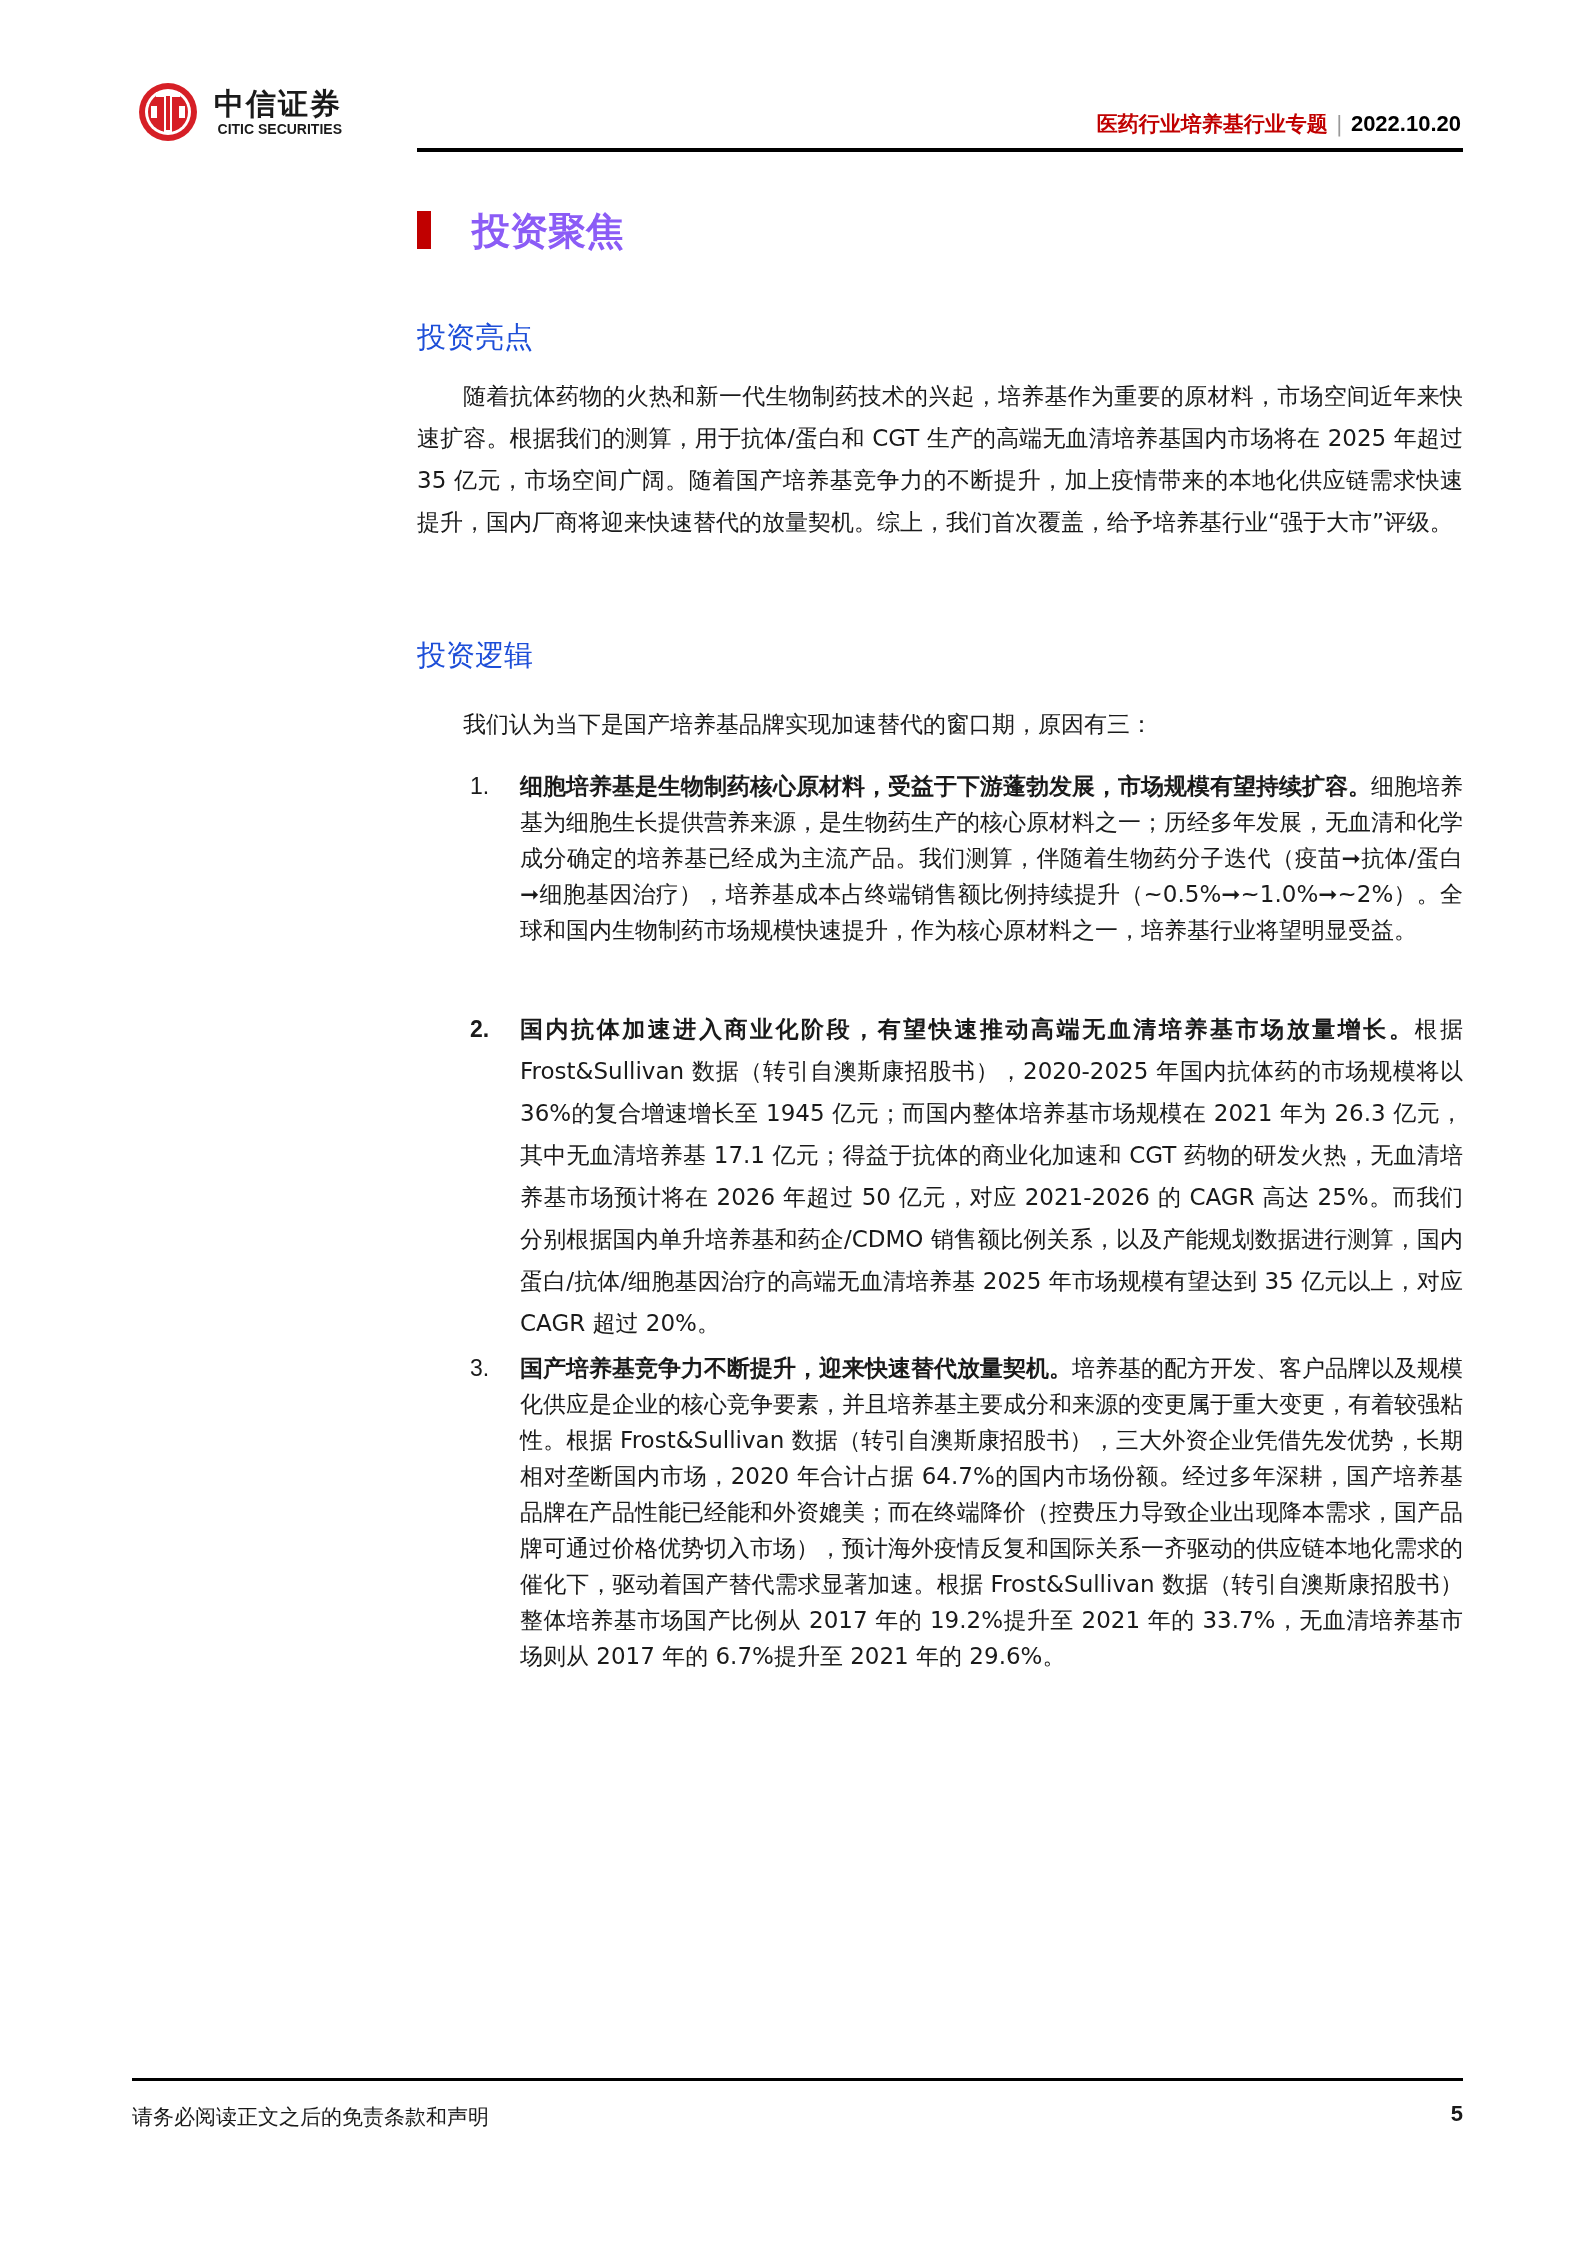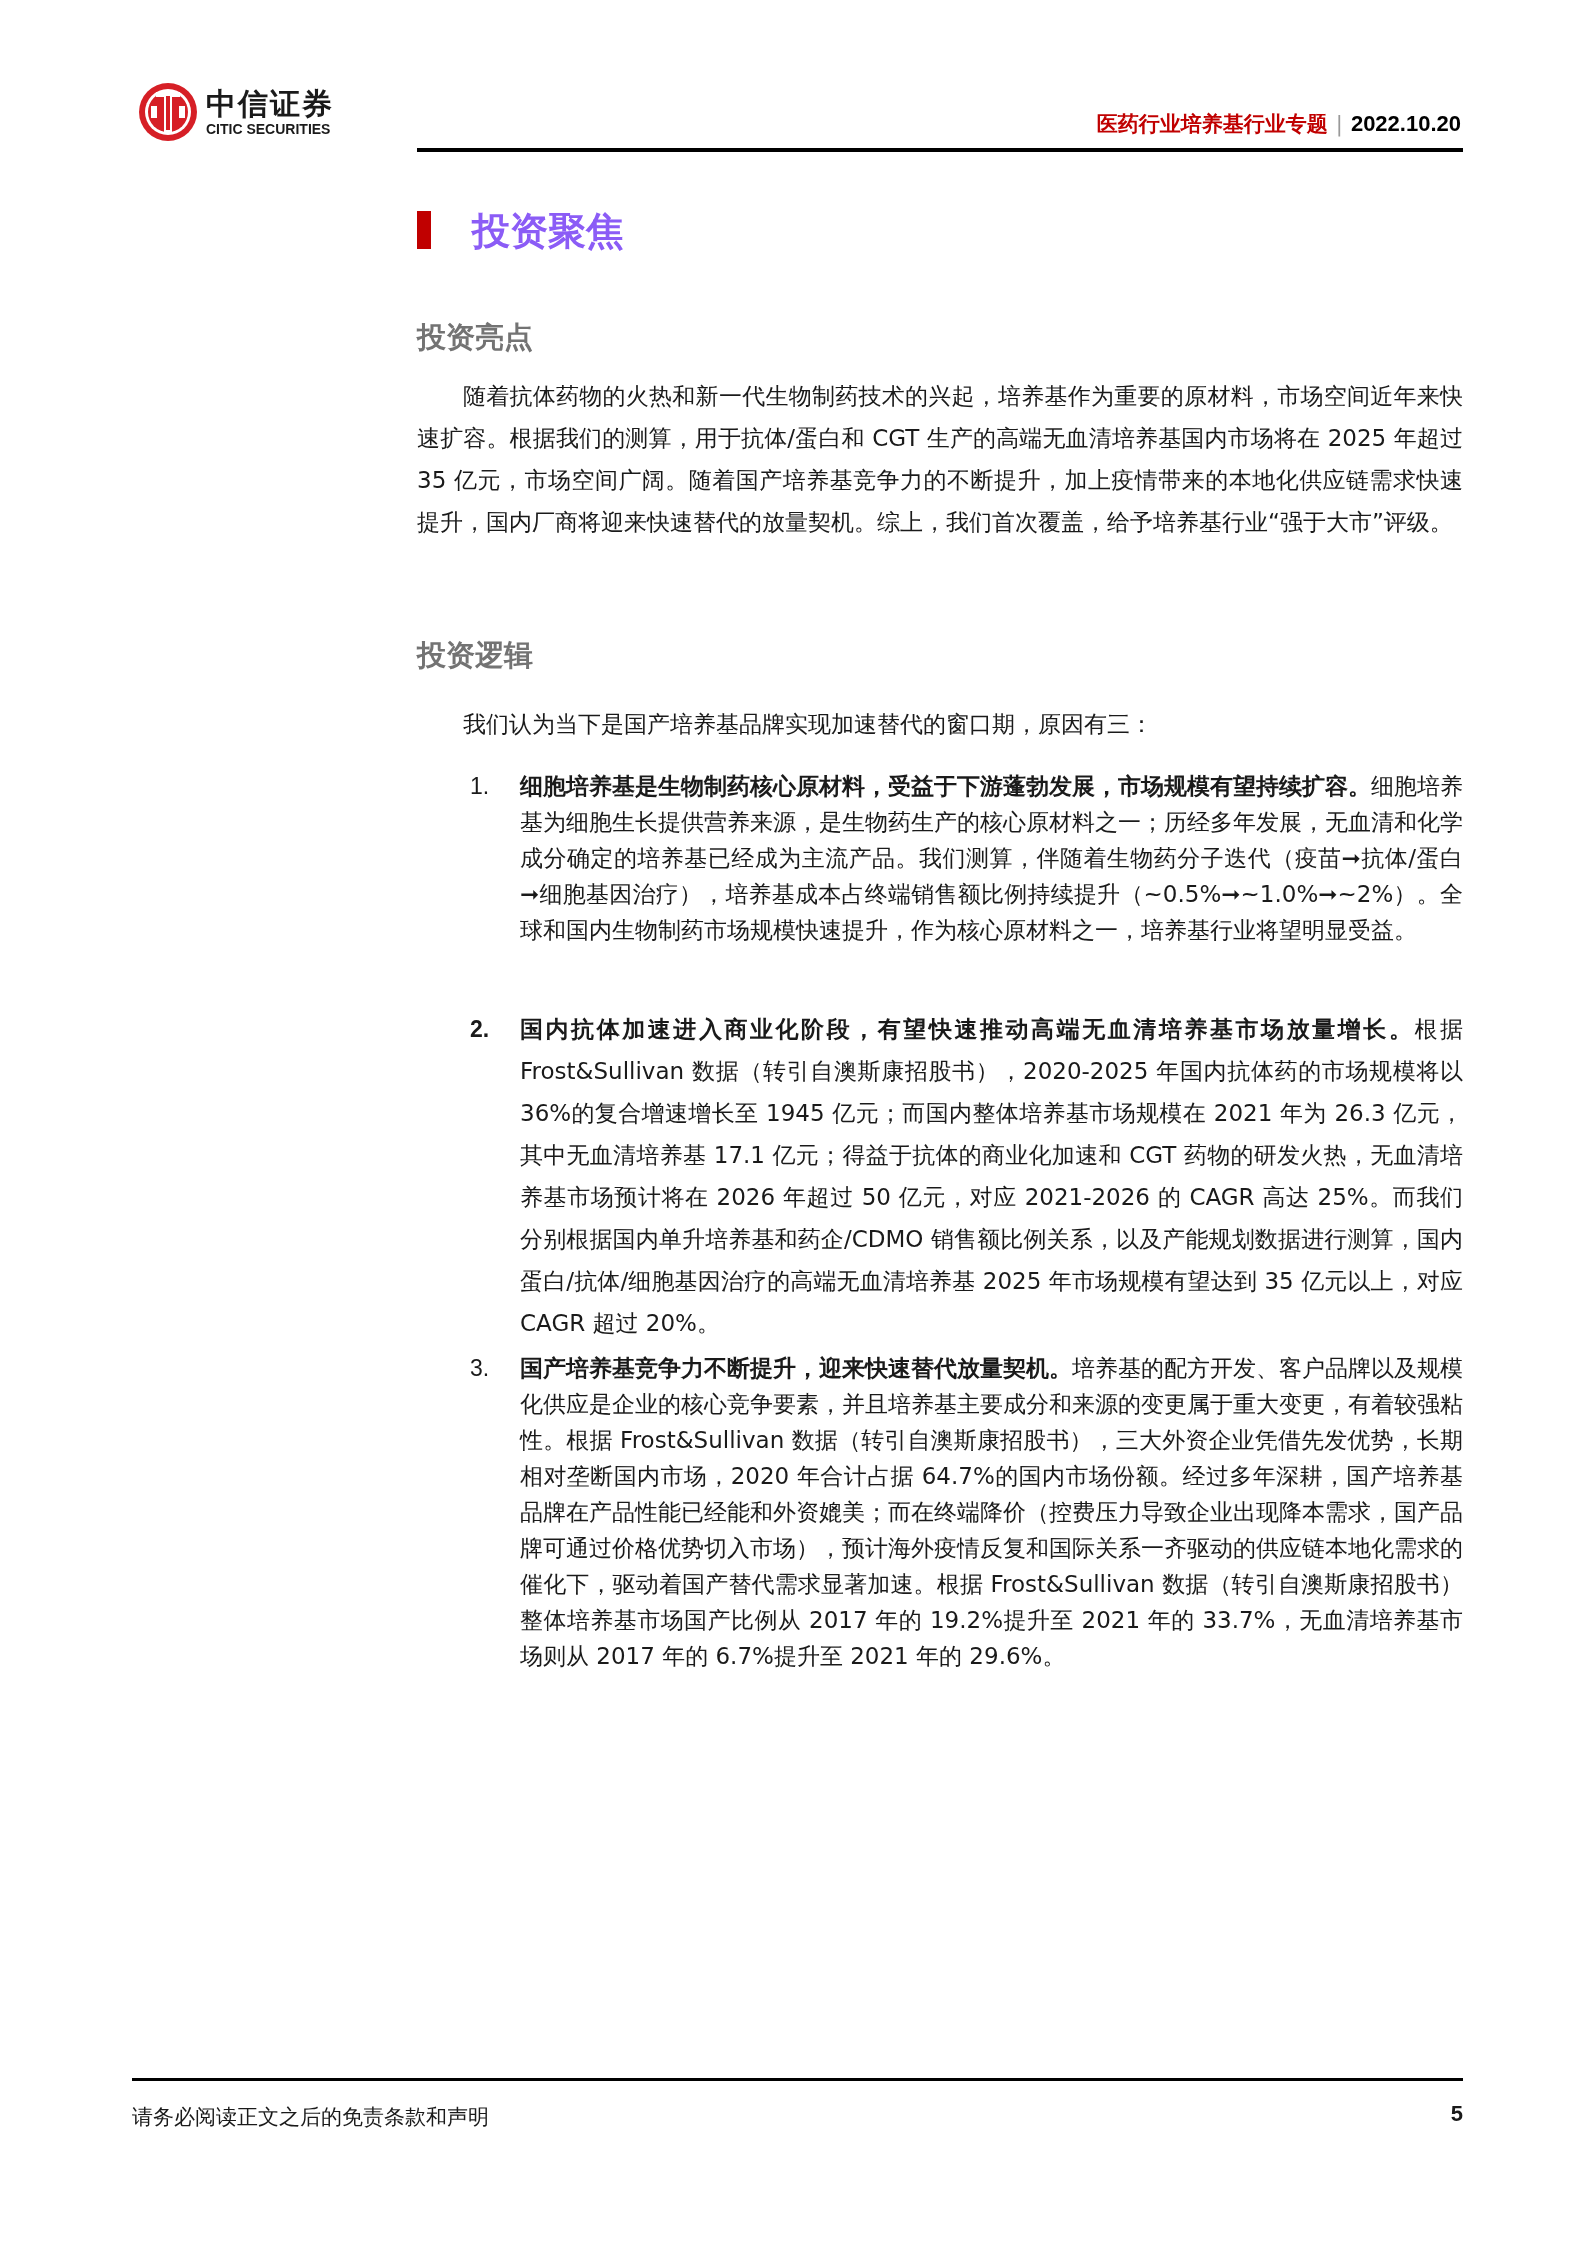--- a/index.html
+++ b/index.html
@@ -1,30 +1,30 @@
 <!DOCTYPE html>
 <html><head>
 <meta charset="utf-8">
 <style>
   html, body { margin: 0; padding: 0; background: #ffffff; }
   body { width: 1587px; height: 2245px; position: relative; overflow: hidden;
          font-family: "DejaVu Sans", "Liberation Sans", sans-serif; color: #1a1a1a; }
   .logo { position: absolute; left: 138px; top: 82px; display: flex; align-items: center; }
   .logo-mark { width: 60px; height: 60px; }
-  .logo-text { margin-left: 8px; display: flex; flex-direction: column; }
+  .logo-text { margin-left: 16px; display: flex; flex-direction: column; text-align: right; }
   .logo-cn { font-size: 30px; font-weight: bold; letter-spacing: 2px; color: #1a1a1a; line-height: 34px; }
   .logo-en { font-family: "Liberation Sans", sans-serif; font-size: 14px; font-weight: bold; color: #1a1a1a; letter-spacing: 0px; line-height: 16px; }
   .header-right { position: absolute; right: 126px; top: 110px; font-size: 21px; font-weight: bold; display: flex; align-items: center; margin-left: 28px; }
   .header-report { color: #c00000; }
   .header-sep { color: #999; margin: 0 8px; font-weight: normal; }
   .header-date { font-family: "Liberation Sans", sans-serif; color: #000000; font-size: 22px; }
   .header-rule { position: absolute; left: 417px; top: 148px; width: 1046px; height: 4px; background: #000; }
   .section-bar { position: absolute; left: 417px; top: 211px; width: 14px; height: 38px; background: #c00000; }
   .section-title { position: absolute; left: 472px; top: 206px; font-size: 38px; font-weight: bold; color: #8b5cf6; }
-  .sub-title { position: absolute; left: 417px; font-size: 29px; font-weight: bold; color: #737373; }
+  .sub-title { position: absolute; left: 417px; font-size: 29px; font-weight: normal; color: #1d4ed8; }
   .para { position: absolute; left: 417px; width: 1046px; font-size: 23px; line-height: 42px; color: #1a1a1a; text-align: justify; }
   .para.indent { text-indent: 46px; }
   .list { position: absolute; left: 470px; width: 993px; font-size: 23px; color: #1a1a1a; }
   .list-item { position: relative; padding-left: 50px; text-align: justify; }
   .list-num { position: absolute; left: 0; top: 0; font-family: "Liberation Sans", sans-serif; }
   .list-num.bold { font-weight: bold; }
   .lead { font-weight: bold; margin-top: 32px; }
   .footer-rule { position: absolute; left: 132px; top: 2078px; width: 1331px; height: 3px; background: #000; }
   .footer-text { position: absolute; left: 132px; top: 2103px; font-size: 21px; color: #1a1a1a; }
   .page-num { position: absolute; right: 124px; top: 2101px; font-size: 22px; font-weight: bold; font-family: "Liberation Sans", sans-serif; }

